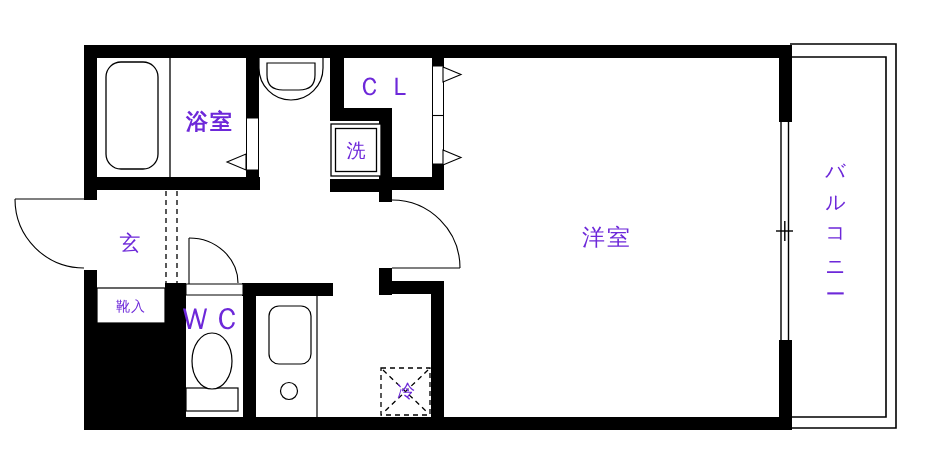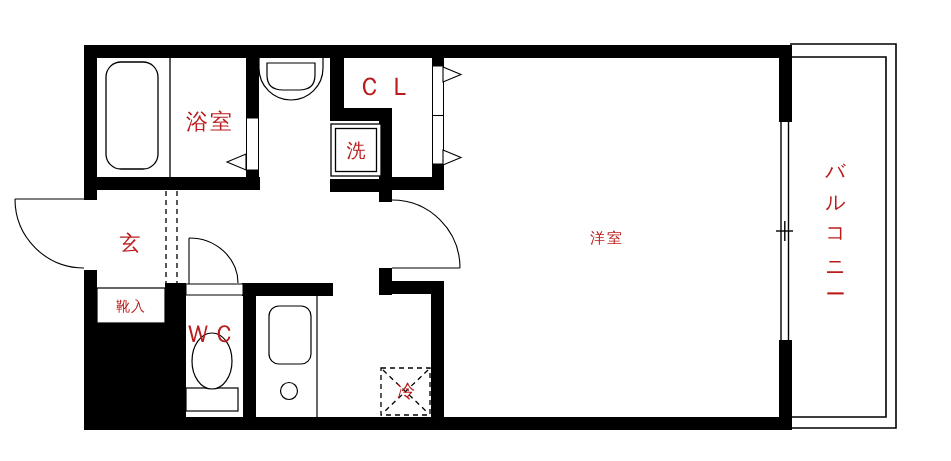--- a/index.html
+++ b/index.html
@@ -3,31 +3,31 @@
 <meta charset="utf-8">
 <style>
   html,body{margin:0;padding:0;background:#ffffff;}
   #canvas{
     position:relative;width:951px;height:461px;background:#ffffff;overflow:hidden;
     font-family:"Liberation Sans","DejaVu Sans",sans-serif;
   }
   #plan-svg{position:absolute;left:0;top:0;}
   .lbl{
     position:absolute;transform:translate(-50%,-50%);
-    color:#b91c1c;white-space:nowrap;line-height:1;
+    color:#6d28d9;white-space:nowrap;line-height:1;
     font-family:"Liberation Sans","DejaVu Sans",sans-serif;
   }
-  .lbl-bath   {left:210px;top:122px;font-size:22px;letter-spacing:2px;}
+  .lbl-bath   {left:210px;top:122px;font-size:22px;letter-spacing:2px;font-weight:bold;}
   .lbl-cl     {left:388px;top:86px; font-size:25px;letter-spacing:6px;font-weight:500;}
   .lbl-wash   {left:356px;top:150px;font-size:19px;}
   .lbl-entry  {left:130px;top:242px;font-size:21px;}
   .lbl-shoe   {left:131px;top:306px;font-size:14px;letter-spacing:1px;}
-  .lbl-wc     {left:212px;top:334px;font-size:24px;letter-spacing:2px;font-weight:500;}
+  .lbl-wc     {left:212px;top:319px;font-size:30px;letter-spacing:2px;font-weight:500;}
   .lbl-fridge {left:406px;top:391px;font-size:18px;}
-  .lbl-room   {left:607px;top:237px;font-size:15px;letter-spacing:2px;}
+  .lbl-room   {left:607px;top:237px;font-size:23px;letter-spacing:2px;}
   .lbl-balcony{left:836px;top:221px;font-size:20px;letter-spacing:11px;writing-mode:vertical-rl;}
 </style>
 </head>
 <body>
 
 <div id="canvas">
 
   <svg id="plan-svg" width="951" height="461" viewBox="0 0 951 461">
 
     <g fill="#000000" shape-rendering="crispEdges">

